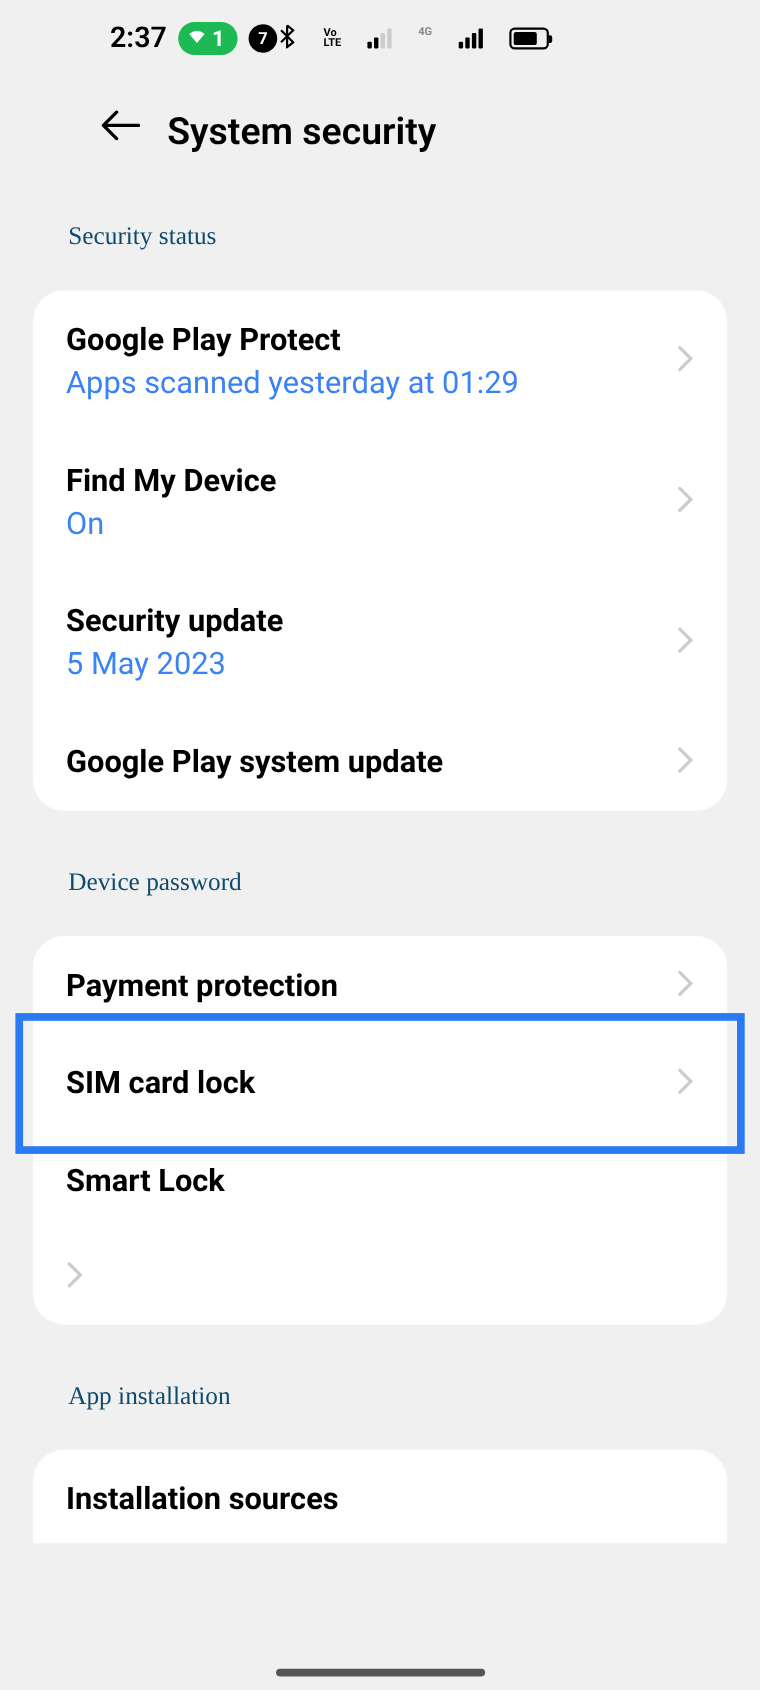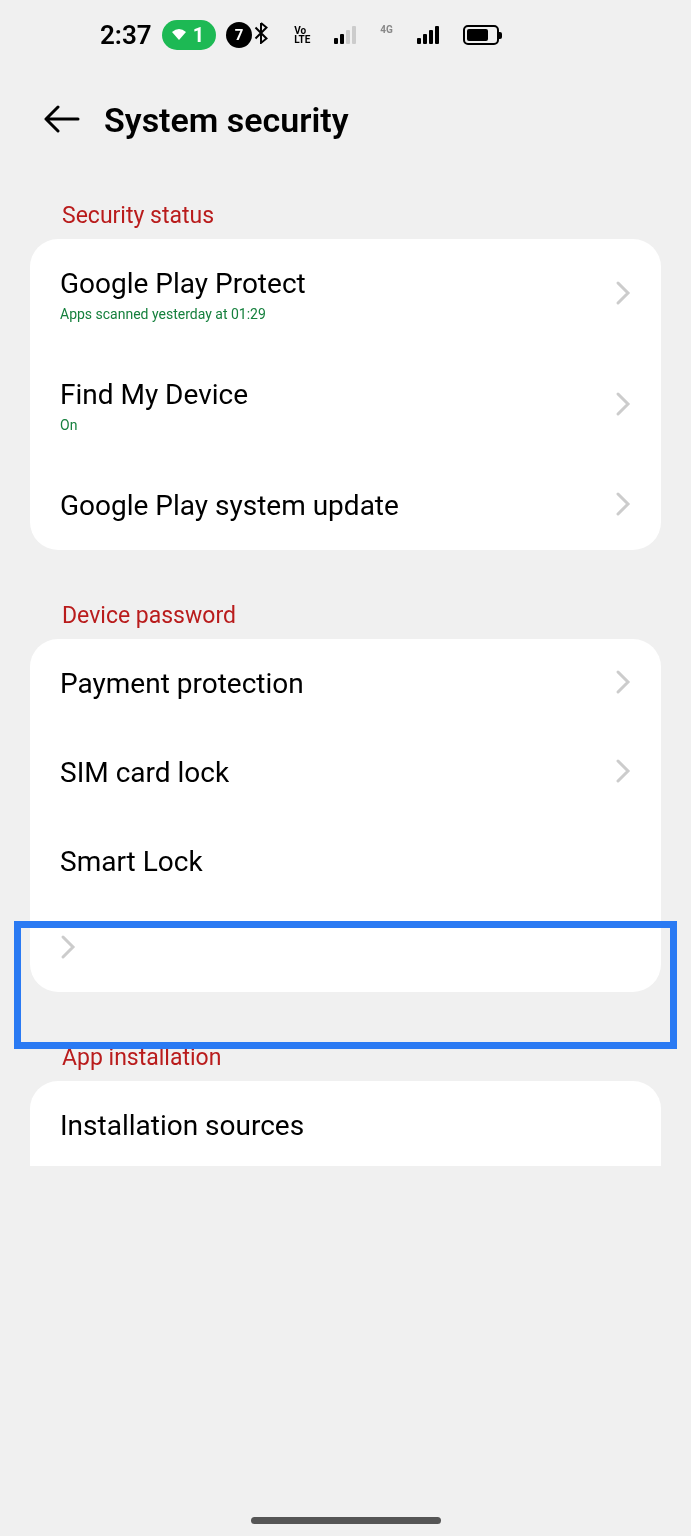--- a/index.html
+++ b/index.html
@@ -114,64 +114,66 @@
       border-radius: 0 2px 2px 0;
     }
     .battery-fill {
       background: #000;
       height: 100%;
       width: 75%;
       border-radius: 2px;
     }
     .header {
       display: flex;
-      align-items: flex-end;
+      align-items: flex-start;
       gap: 24px;
       padding: 30px 44px 50px;
+      margin-left: 48px;
     }
     .back-arrow {
       font-size: 30px;
       color: #000;
       font-weight: bold;
     }
     .page-title {
       font-size: 34px;
       font-weight: 600;
       color: #000;
     }
     .section-label {
       font-size: 23px;
-      color: #b91c1c;
-      padding: 12px 62px 10px;
+      color: #0c4a6e;
+      padding: 12px 62px 36px;
+      font-family: Liberation Serif, serif;
     }
     .card {
       background: #fff;
       border-radius: 28px;
       margin: 0 30px;
       overflow: hidden;
     }
     .list-item {
       padding: 28px 30px;
       display: flex;
       justify-content: space-between;
       align-items: center;
     }
     .list-item-text {
       display: flex;
       flex-direction: column;
       gap: 6px;
     }
     .list-item-title {
       font-size: 28px;
-      font-weight: 400;
+      font-weight: 700;
       color: #000;
     }
     .list-item-sub {
-      font-size: 14px;
-      color: #15803d;
+      font-size: 28px;
+      color: #3b82f6;
     }
     .highlight {
       position: absolute;
       border: 7px solid #2a7af3;
       left: 14px;
       right: 14px;
       top: 921px;
       height: 128px;
       pointer-events:none;
       z-index:10;
@@ -254,20 +256,29 @@
     <div class="list-item-text">
       <span class="list-item-title">Find My Device</span>
       <span class="list-item-sub">On</span>
     </div>
     <span><svg width="16" height="26" viewBox="0 0 16 26">
           <path d="M3 3 L13 13 L3 23" stroke="#ccc" stroke-width="3" fill="none" stroke-linecap="round"></path>
         </svg></span>
   </div>
   <div class="list-item">
     <div class="list-item-text">
+      <span class="list-item-title">Security update</span>
+      <span class="list-item-sub">5 May 2023</span>
+    </div>
+    <span><svg width="16" height="26" viewBox="0 0 16 26">
+          <path d="M3 3 L13 13 L3 23" stroke="#ccc" stroke-width="3" fill="none" stroke-linecap="round"></path>
+        </svg></span>
+  </div>
+  <div class="list-item">
+    <div class="list-item-text">
       <span class="list-item-title">Google Play system update</span>
     </div>
     <span><svg width="16" height="26" viewBox="0 0 16 26">
           <path d="M3 3 L13 13 L3 23" stroke="#ccc" stroke-width="3" fill="none" stroke-linecap="round"></path>
         </svg></span>
   </div>
 </div>
 
 <div class="section-gap"></div>
 <div class="section-label">Device password</div>

